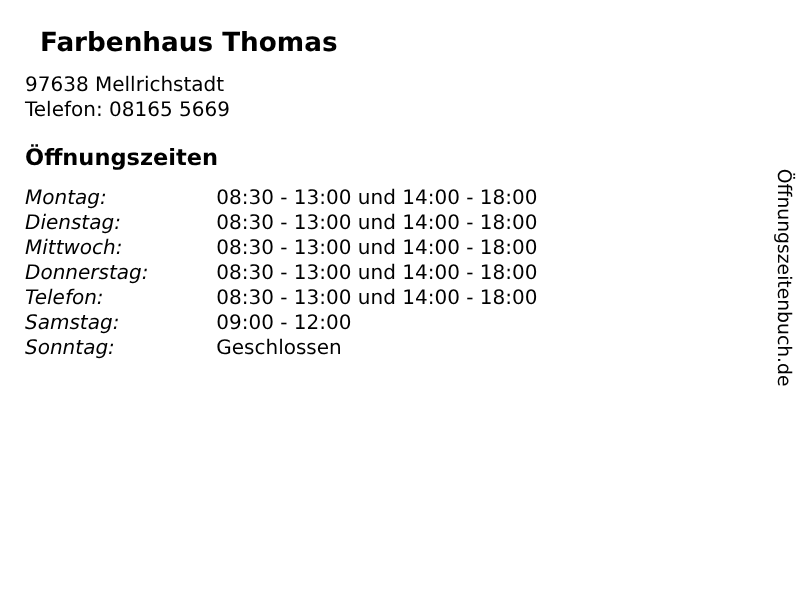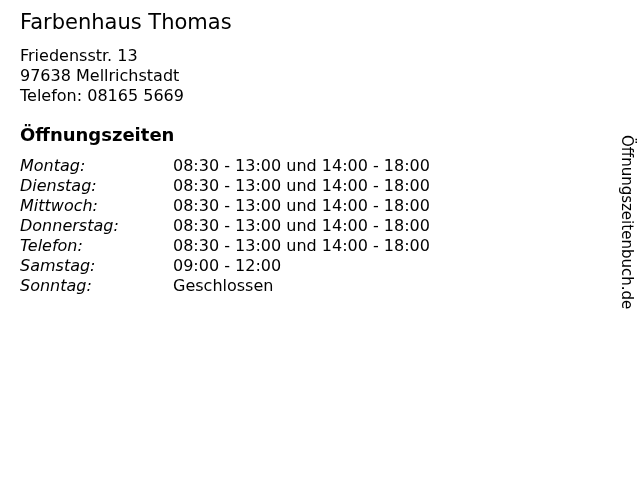--- a/index.html
+++ b/index.html
@@ -14,23 +14,23 @@
     background: #ffffff;
     color: #000000;
     font-family: "DejaVu Sans", "Liberation Sans", sans-serif;
     overflow: hidden;
   }
   .content {
     padding: 10px 0 0 20px;
   }
   .business-name {
     font-size: 21px;
-    font-weight: normal;
+    font-weight: bold;
     line-height: 24px;
-    margin: 0;
+    margin: 12px;
   }
   .address-block {
     margin-top: 12px;
     font-size: 16px;
     line-height: 20px;
   }
   .hours-heading {
     font-size: 18px;
     font-weight: bold;
     line-height: 22px;
@@ -67,21 +67,20 @@
 </style>
 </head>
 <body>
 
 <div class="page">
   <div class="content">
 
     <h1 class="business-name">Farbenhaus Thomas</h1>
 
     <div class="address-block">
-      <div>Friedensstr. 13</div>
       <div>97638 Mellrichstadt</div>
       <div>Telefon: 08165 5669</div>
     </div>
 
     <h2 class="hours-heading">Öffnungszeiten</h2>
 
     <div class="hours-table">
       <div class="hours-row">
         <span class="hours-day">Montag:</span>
         <span class="hours-time">08:30 - 13:00 und 14:00 - 18:00</span>

